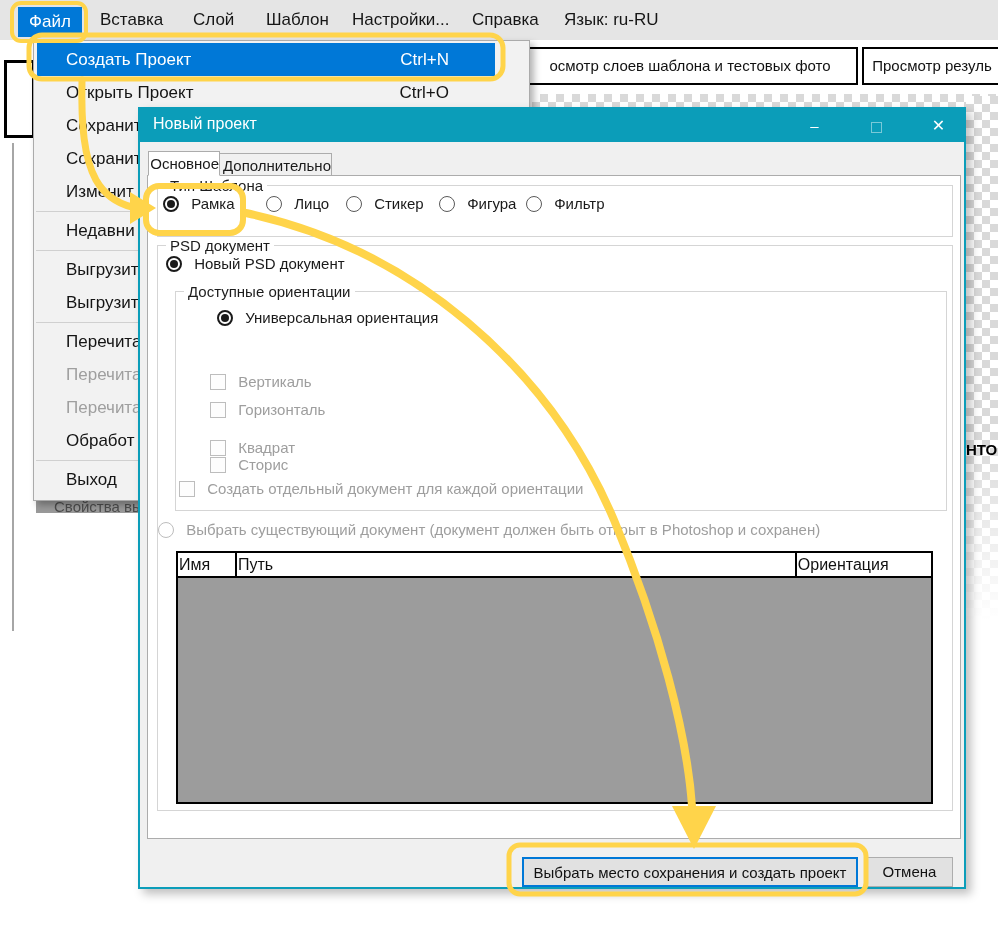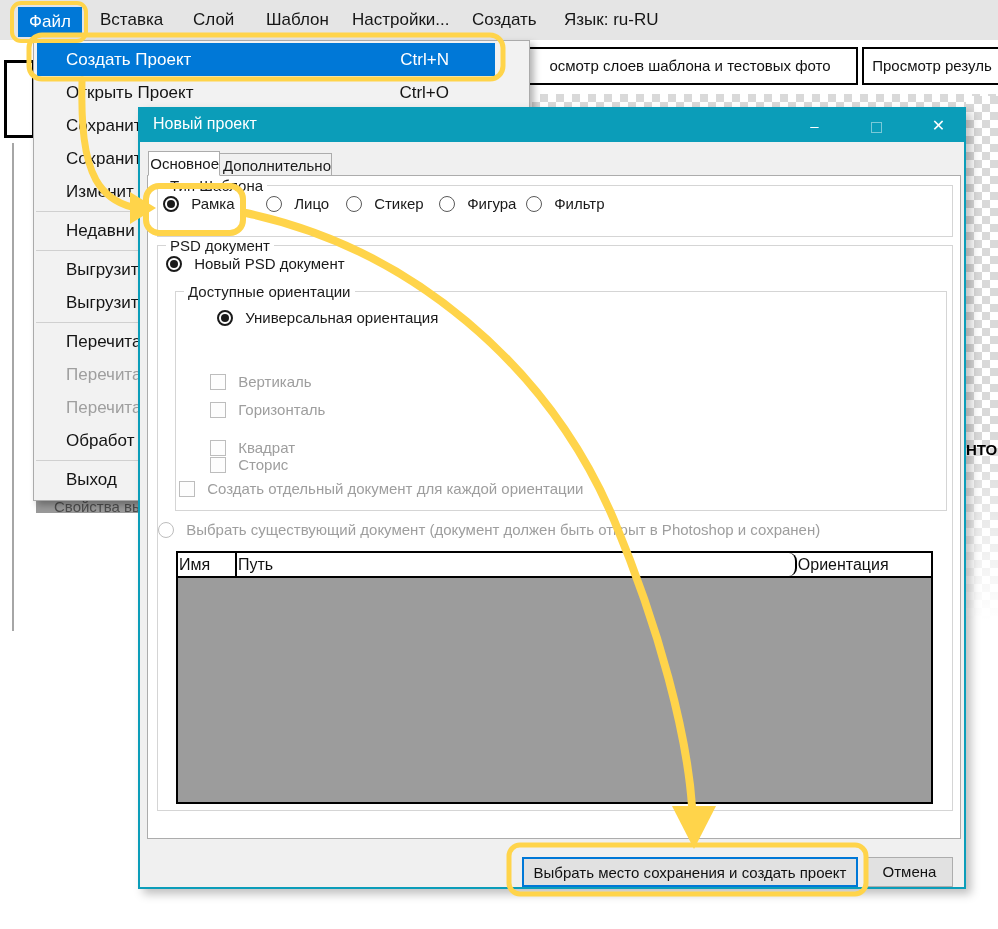--- a/index.html
+++ b/index.html
@@ -83,21 +83,21 @@
   .checkbox { display:inline-block; width:16px; height:16px; border:1px solid #bdbdbd; background:#fdfdfd;
      vertical-align:-3px; margin-right:8px; }
 
   
   #doc-table { position:absolute; left:28px; top:375px; width:757px; height:253px; border:2px solid #000;
      background:#9c9c9c; }
   #doc-table .hdr { display:flex; height:25px; background:#fff; border-bottom:2px solid #000; }
   #doc-table .hcell { font-size:16px; color:#111; line-height:23px; padding-left:1px;
      border-right:2px solid #000; overflow:hidden; white-space:nowrap; }
   #hcell-name { width:66px; }
-  #hcell-path { width:630px;border-radius:8px; }
+  #hcell-path { width:630px; }
   #hcell-orient { width:151px; border-right:none !important; }
 
   
   .dlg-btn { position:absolute; top:748px; height:30px; background:#e1e1e1; font-size:15px; color:#111;
      text-align:center; line-height:27px; white-space:nowrap; }
   #btn-create { left:382px; width:336px; border:2px solid #0078d7; }
   #btn-cancel { left:726px; width:87px; border:1px solid #adadad; line-height:28px; }
 
   
   #annotations { position:absolute; left:0; top:0; width:998px; height:929px; z-index:10; pointer-events:none; }
@@ -118,21 +118,21 @@
   <div id="frag-panel"></div>
   <div id="frag-props">Свойства вы</div>
   <div id="frag-right-text">НТОВ</div>
 
   <div id="menubar">
     <div id="mb-file" class="mb-item" style="background:#0078d7;">Файл</div>
     <div class="mb-item" style="left:100px;">Вставка</div>
     <div class="mb-item" style="left:193px;">Слой</div>
     <div class="mb-item" style="left:266px;">Шаблон</div>
     <div class="mb-item" style="left:352px;">Настройки...</div>
-    <div class="mb-item" style="left:472px;">Создать</div>
+    <div class="mb-item" style="left:472px;">Справка</div>
     <div class="mb-item" style="left:564px;text-align:center;">Язык: ru-RU</div>
   </div>
 
   <div id="file-menu">
     <div class="menu-item highlight">
       <span>Создать Проект</span>
       <span class="shortcut">Ctrl+N</span>
     </div>
     <div class="menu-item">
       <span>Открыть Проект</span>

